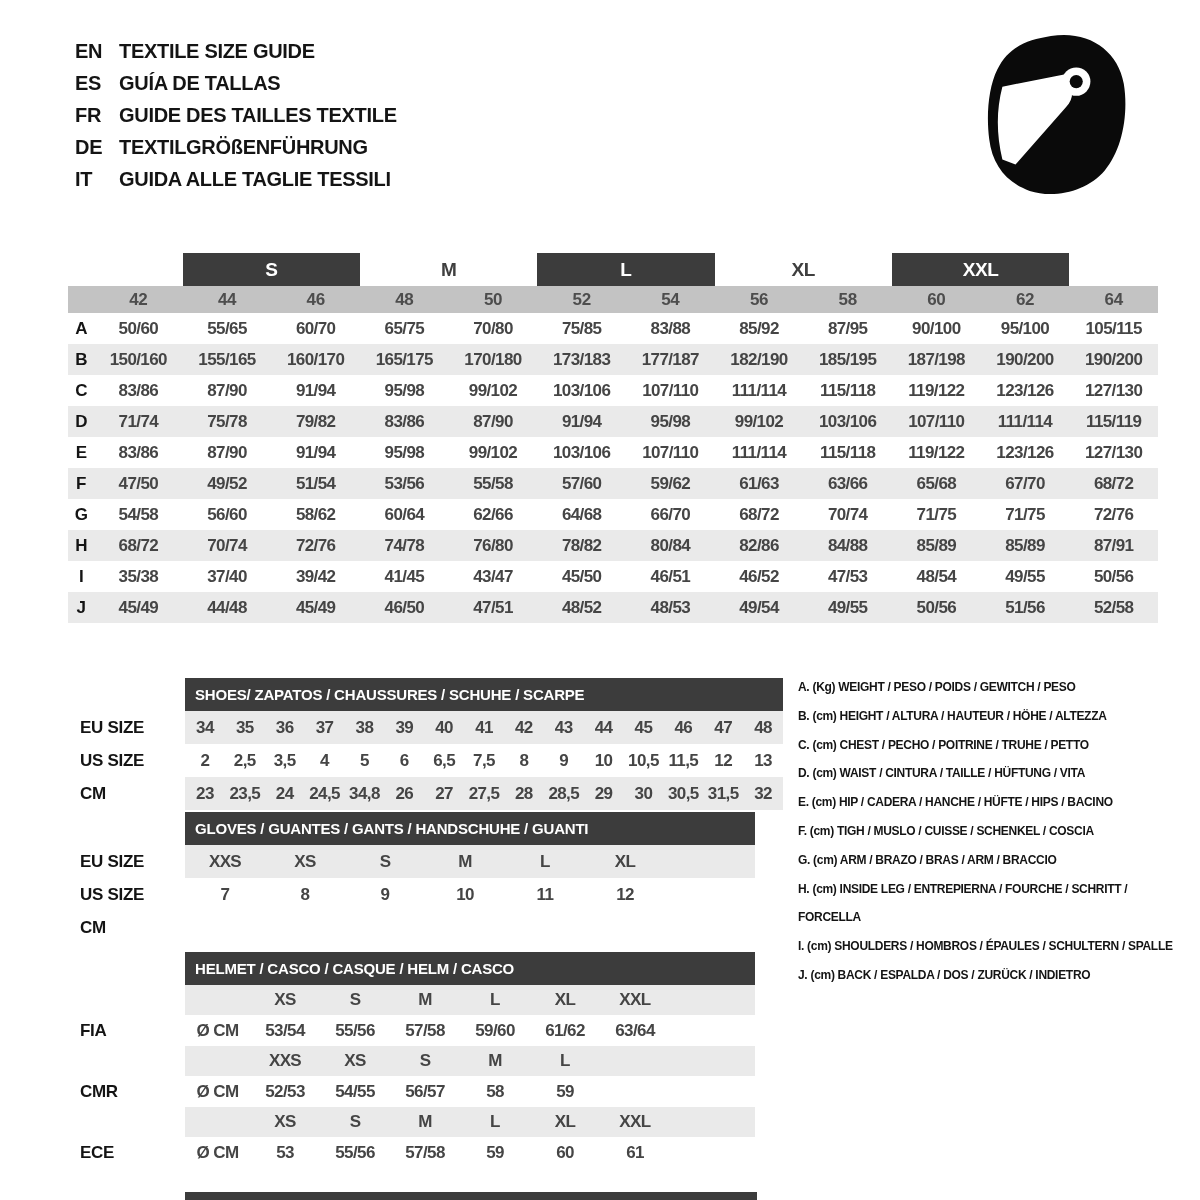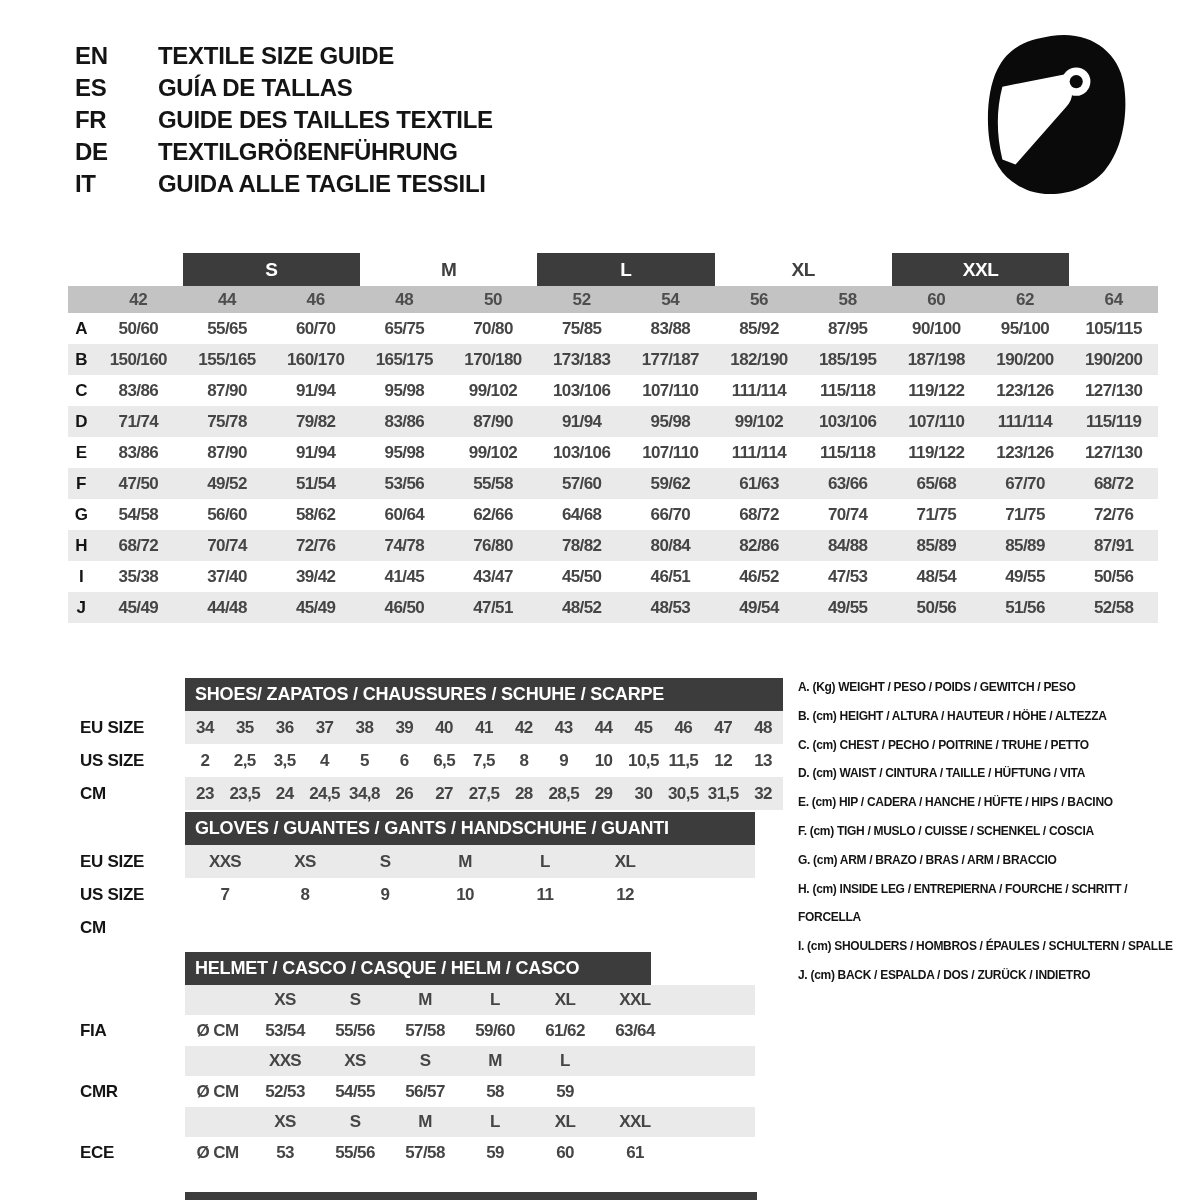--- a/index.html
+++ b/index.html
@@ -1,21 +1,21 @@
 <!DOCTYPE html>
 <html><head>
 <meta charset="utf-8">
 <style>
   html,body{margin:0;padding:0;background:#ffffff;}
   .page{position:relative;width:1200px;height:1200px;background:#ffffff;overflow:hidden;
         font-family:"Liberation Sans", sans-serif;font-weight:bold;color:#141414;}
 
   
   .langs{position:absolute;left:75px;top:40px;}
-  .lang-row{display:flex;height:32px;align-items:center;font-size:24px;letter-spacing:-0.3px;gap:39px;}
+  .lang-row{display:flex;height:32px;align-items:flex-start;font-size:20px;letter-spacing:-0.3px;}
   .lang-code{width:44px;flex:0 0 44px;}
   .lang-label{white-space:nowrap;}
 
   
   .helmet-svg{position:absolute;left:975px;top:28px;}
 
   
   .size-chart{position:absolute;left:68px;top:253px;width:1090px;}
   .grid13{display:grid;grid-template-columns:26px repeat(12,1fr);}
   .labels-row{height:33px;}
@@ -24,21 +24,21 @@
   .szbox.plain{color:#3f3f3f;}
   .band{height:27px;background:#c3c3c3;}
   .band .cell{display:flex;align-items:center;justify-content:center;font-size:17px;color:#4d4d4d;letter-spacing:-0.4px;}
   .trow{height:31px;}
   .trow.stripe{background:#eaeaea;}
   .trow .cell{display:flex;align-items:center;justify-content:center;font-size:17px;color:#454545;letter-spacing:-0.6px;white-space:nowrap;}
   .trow .letter{justify-content:center;color:#141414;font-size:17px;}
 
   
   .bar{position:absolute;height:33px;background:#3c3c3c;color:#ffffff;
-       font-size:18px;letter-spacing:-0.2px;display:flex;align-items:center;padding-left:10px;box-sizing:border-box;}
+       font-size:15px;letter-spacing:-0.2px;display:flex;align-items:center;padding-left:10px;box-sizing:border-box;}
 
   
   .srow{position:absolute;left:80px;height:33px;display:flex;}
   .srow .rlabel{flex:0 0 105px;display:flex;align-items:center;font-size:17px;color:#141414;letter-spacing:-0.3px;}
   .vals{display:grid;height:100%;}
   .vals.stripe{background:#eaeaea;}
   .vals .cell{display:flex;align-items:center;justify-content:center;font-size:17px;color:#454545;letter-spacing:-0.6px;white-space:nowrap;}
 
   
   .legend{position:absolute;left:798px;top:673px;width:392px;}
@@ -257,21 +257,21 @@
         </div>
       </div>
   </div>
 
   <div class="bar" style="left:185px;top:678px;width:598px;">SHOES/ ZAPATOS / CHAUSSURES / SCHUHE / SCARPE</div>
   <div id="shoesRows"></div>
 
   <div class="bar" style="left:185px;top:812px;width:570px;text-align:center;">GLOVES / GUANTES / GANTS / HANDSCHUHE / GUANTI</div>
   <div id="glovesRows"></div>
 
-  <div class="bar" style="left:185px;top:952px;width:466px;">HELMET / CASCO / CASQUE / HELM / CASCO</div>
+  <div class="bar" style="left:185px;top:952px;width:570px;">HELMET / CASCO / CASQUE / HELM / CASCO</div>
   <div id="helmetRows"></div>
 
   <div class="legend" id="legend">
       <div class="legend-item">A. (Kg) WEIGHT / PESO / POIDS / GEWITCH / PESO</div>
       <div class="legend-item">B. (cm) HEIGHT / ALTURA / HAUTEUR / HÖHE / ALTEZZA</div>
       <div class="legend-item">C. (cm) CHEST / PECHO / POITRINE / TRUHE / PETTO</div>
       <div class="legend-item">D. (cm) WAIST / CINTURA / TAILLE / HÜFTUNG / VITA</div>
       <div class="legend-item">E. (cm) HIP / CADERA / HANCHE / HÜFTE / HIPS /  BACINO</div>
       <div class="legend-item">F. (cm) TIGH / MUSLO / CUISSE / SCHENKEL / COSCIA</div>
       <div class="legend-item">G. (cm) ARM  / BRAZO / BRAS / ARM / BRACCIO</div>

